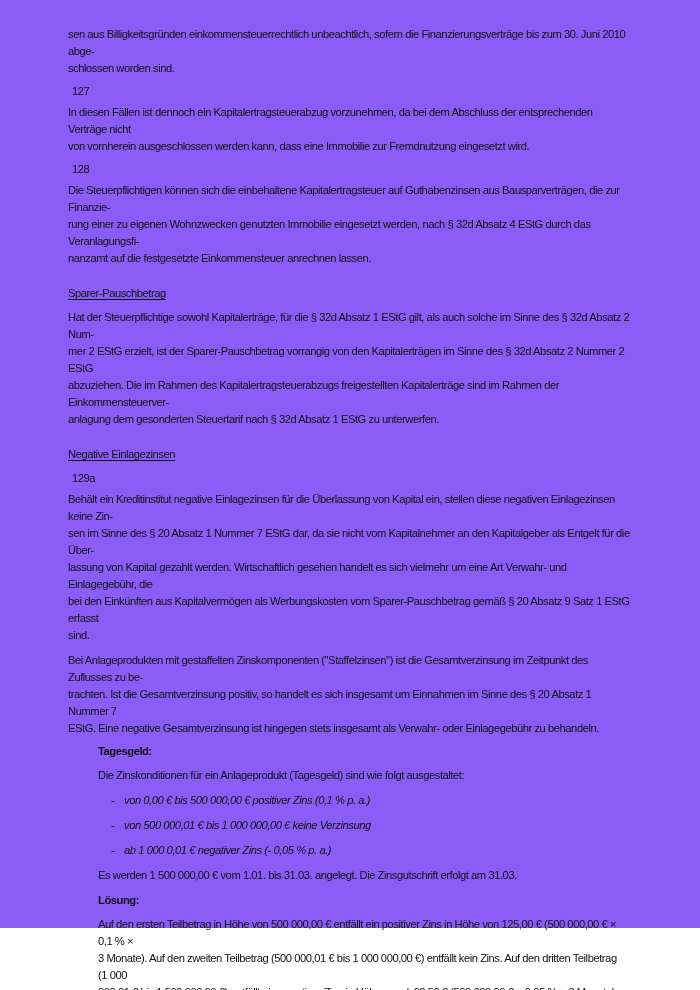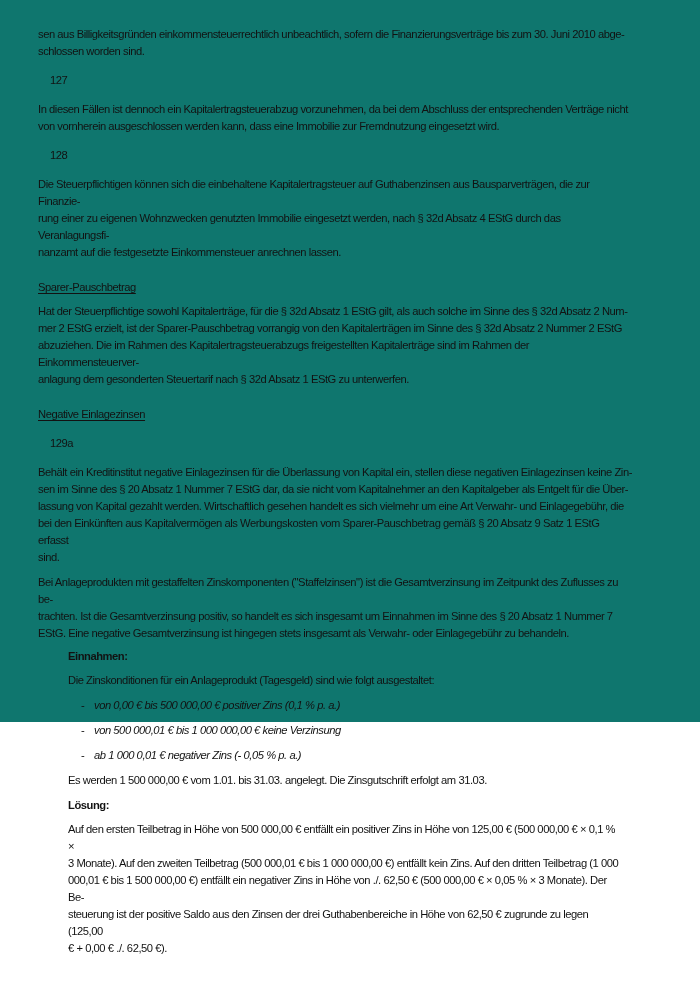--- a/index.html
+++ b/index.html
@@ -10,32 +10,32 @@
   body {
     width: 700px;
     height: 990px;
     overflow: hidden;
     font-family: "Liberation Sans", sans-serif;
     color: #121212;
   }
   .page {
     box-sizing: border-box;
     width: 700px;
-    height: 722px;
-    padding: 26px 68px 0 38px;
-    background: #0f766e;
+    height: 928px;
+    padding: 26px 68px 0 68px;
+    background: #8b5cf6;
   }
   .txt {
     font-size: 11.2px;
     line-height: 17px;
     letter-spacing: -0.45px;
     white-space: pre-line;
   }
   .para { margin: 0 0 6px 0; }
-  .rule-num { margin: 12px; }
+  .rule-num { margin: 4px; }
   .section-heading {
     text-decoration: underline;
     text-underline-offset: 2px;
     margin: 18px 0 7px 0;
   }
   .bold { font-weight: bold; }
   .example-block { margin-left: 30px; }
   .example-label { margin: 2px 0 7px 0; }
   .example-para { margin: 0 12px 8px 0; }
   .bullet-list { margin: 0 0 0 13px; }
@@ -84,21 +84,21 @@
 lassung von Kapital gezahlt werden. Wirtschaftlich gesehen handelt es sich vielmehr um eine Art Verwahr- und Einlagegebühr, die
 bei den Einkünften aus Kapitalvermögen als Werbungskosten vom Sparer-Pauschbetrag gemäß § 20 Absatz 9 Satz 1 EStG erfasst
 sind.</div>
 
   <div class="spacer-sm"></div>
   <div class="txt para">Bei Anlageprodukten mit gestaffelten Zinskomponenten ("Staffelzinsen") ist die Gesamtverzinsung im Zeitpunkt des Zuflusses zu be-
 trachten. Ist die Gesamtverzinsung positiv, so handelt es sich insgesamt um Einnahmen im Sinne des § 20 Absatz 1 Nummer 7
 EStG. Eine negative Gesamtverzinsung ist hingegen stets insgesamt als Verwahr- oder Einlagegebühr zu behandeln.</div>
 
   <div class="example-block">
-    <div class="txt bold example-label">Einnahmen:</div>
+    <div class="txt bold example-label">Tagesgeld:</div>
     <div class="txt example-para">Die Zinskonditionen für ein Anlageprodukt (Tagesgeld) sind wie folgt ausgestaltet:</div>
 
     <div class="bullet-list">
       <div class="bullet-item">
         <span class="bullet-mark">-</span>
         <span class="txt bullet-text">von 0,00 € bis 500 000,00 € positiver Zins (0,1 % p. a.)</span>
       </div>
       <div class="bullet-item">
         <span class="bullet-mark">-</span>
         <span class="txt bullet-text">von 500 000,01 € bis 1 000 000,00 € keine Verzinsung</span>

